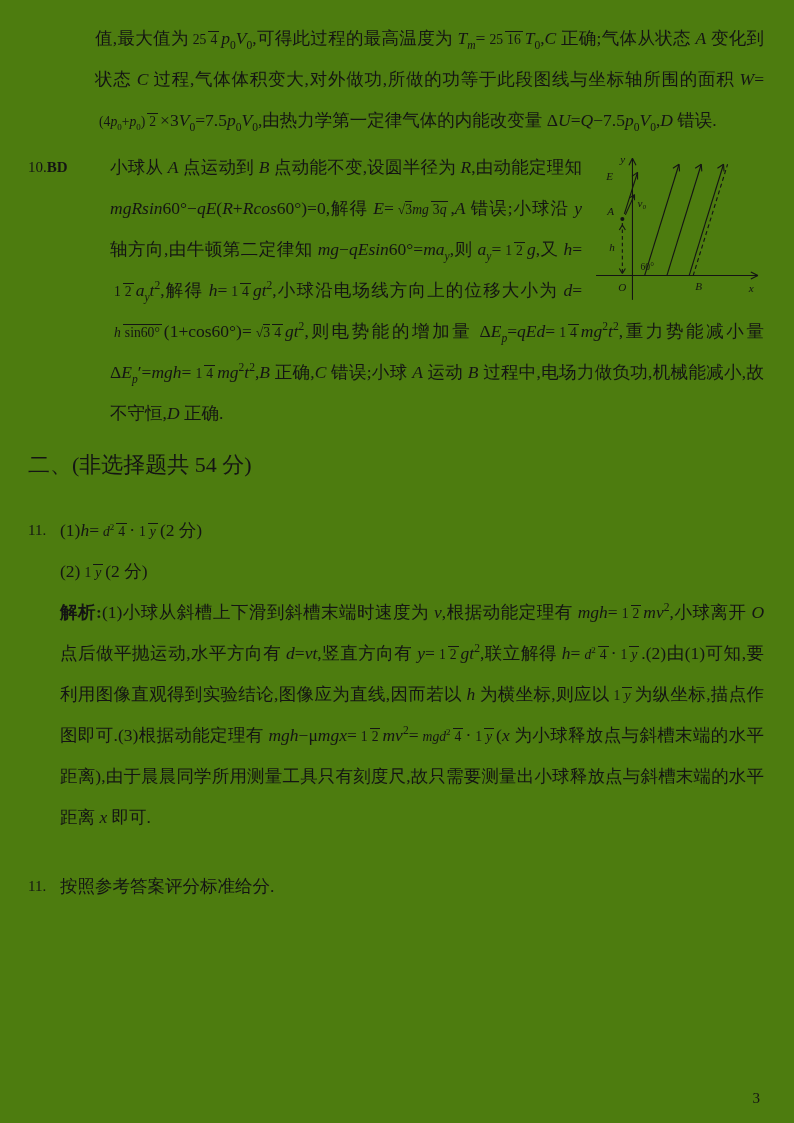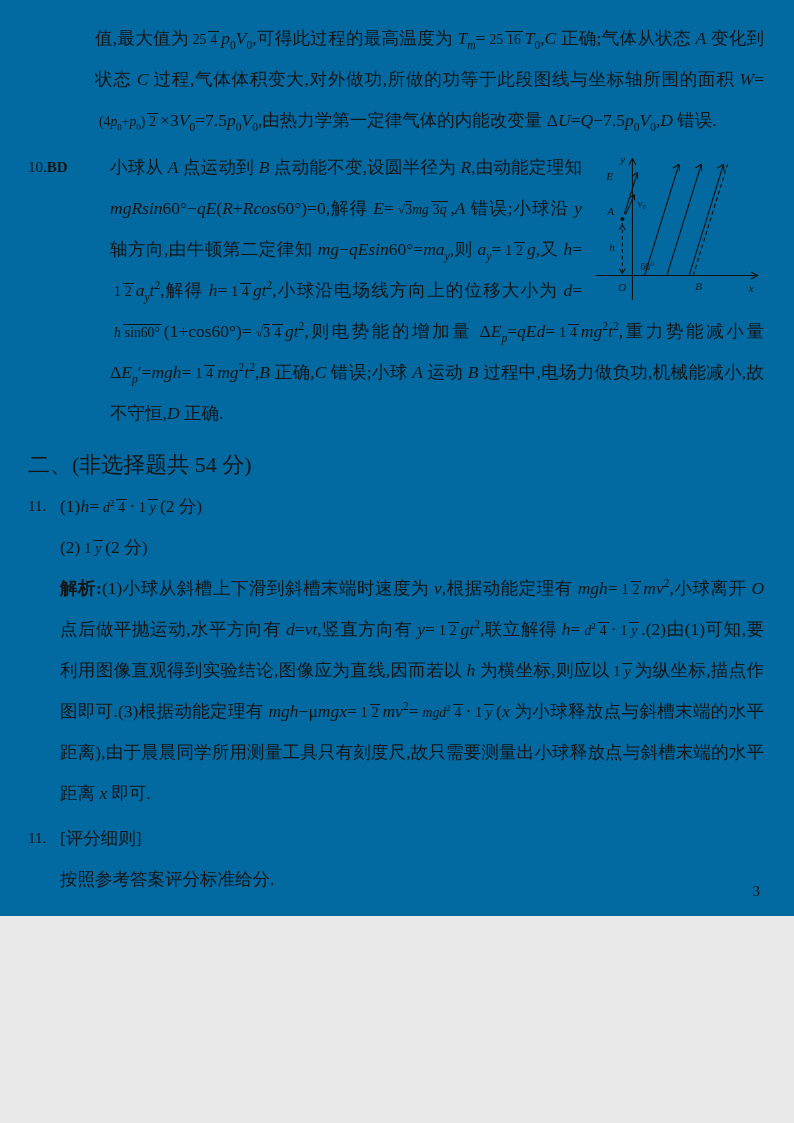--- a/index.html
+++ b/index.html
@@ -1,27 +1,27 @@
 <!DOCTYPE html>
 <html><head>
 <meta charset="utf-8">
 <style>
   * { margin:0; padding:0; box-sizing:border-box; }
   html,body { background:#e9e9e9; }
   body { font-family:"Liberation Serif","DejaVu Serif",serif; color:#141414; }
   .page {
-    width:794px; height:916px; background:#0369a1; margin:0 auto;
+    width:794px; height:1123px; background:#4d7c0f; margin:0 auto;
     padding:18px 30px 16px 28px; position:relative; overflow:hidden;
   }
   .rich { font-size:17.5px; line-height:41px; text-align:justify; }
   .q { position:relative; }
   .marker { position:absolute; left:0; top:0; font-size:15px; line-height:41px; white-space:nowrap; }
   .marker b { font-weight:bold; }
   .pad82 { padding-left:82px; }
-  .pad32 { padding-left:32px; }
+  .pad32 { padding-left:32px;margin-top:24px; }
   .indent67 { margin-left:67px; }
   .frac { display:inline-flex; flex-direction:row; align-items:center; vertical-align:middle;
           font-size:0.78em; line-height:1.22; margin:0 2px; text-align:center; }
   .fn { padding:0 2px; }
   .fd { border-top:1.2px solid #141414; padding:0 2px; }
   .sqrt { white-space:nowrap; }
   .sqb { border-top:1.2px solid #141414; }
   sup { font-size:0.66em; vertical-align:super; line-height:0; }
   sub { font-size:0.66em; vertical-align:sub; line-height:0; }
   .section-header { font-size:22px; line-height:42px; margin-top:2px; }
@@ -158,21 +158,20 @@
         </span>·<span class="frac">
           <span class="fn">1</span>
           <span class="fd"><i>y</i></span>
         </span>(<i>x</i> 为小球释放点与斜槽末端的水平距离),由于晨晨同学所用测量工具只有刻度尺,故只需要测量出小球释放点与斜槽末端的水平距离 <i>x</i> 即可.</div>
   </div>
 
   <div class="gap4"></div>
 
   <div class="q pad32">
     <span class="marker">11.</span>
-    <div class="rich">[评分细则]</div>
     <div class="rich">按照参考答案评分标准给分.</div>
   </div>
 
   <div class="gap4"></div>
 
 
   <div class="page-number">3</div>
 </div>
 
 </body></html>

